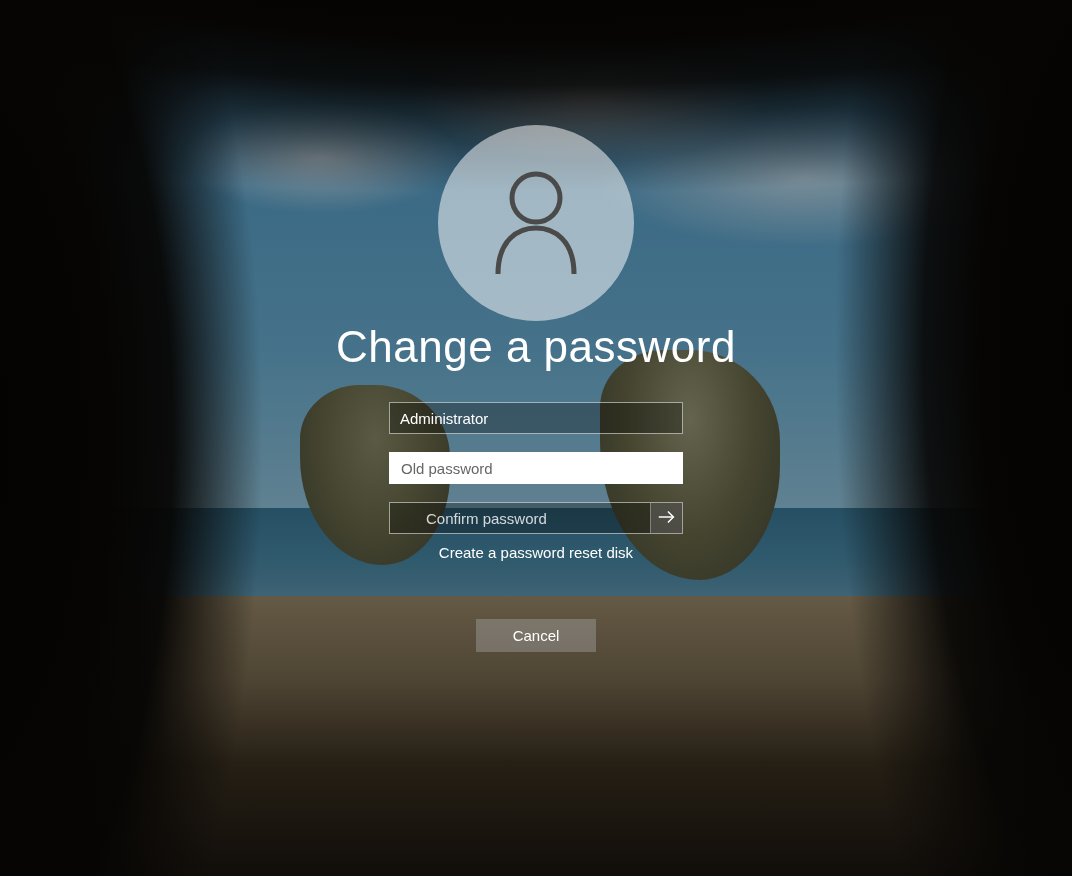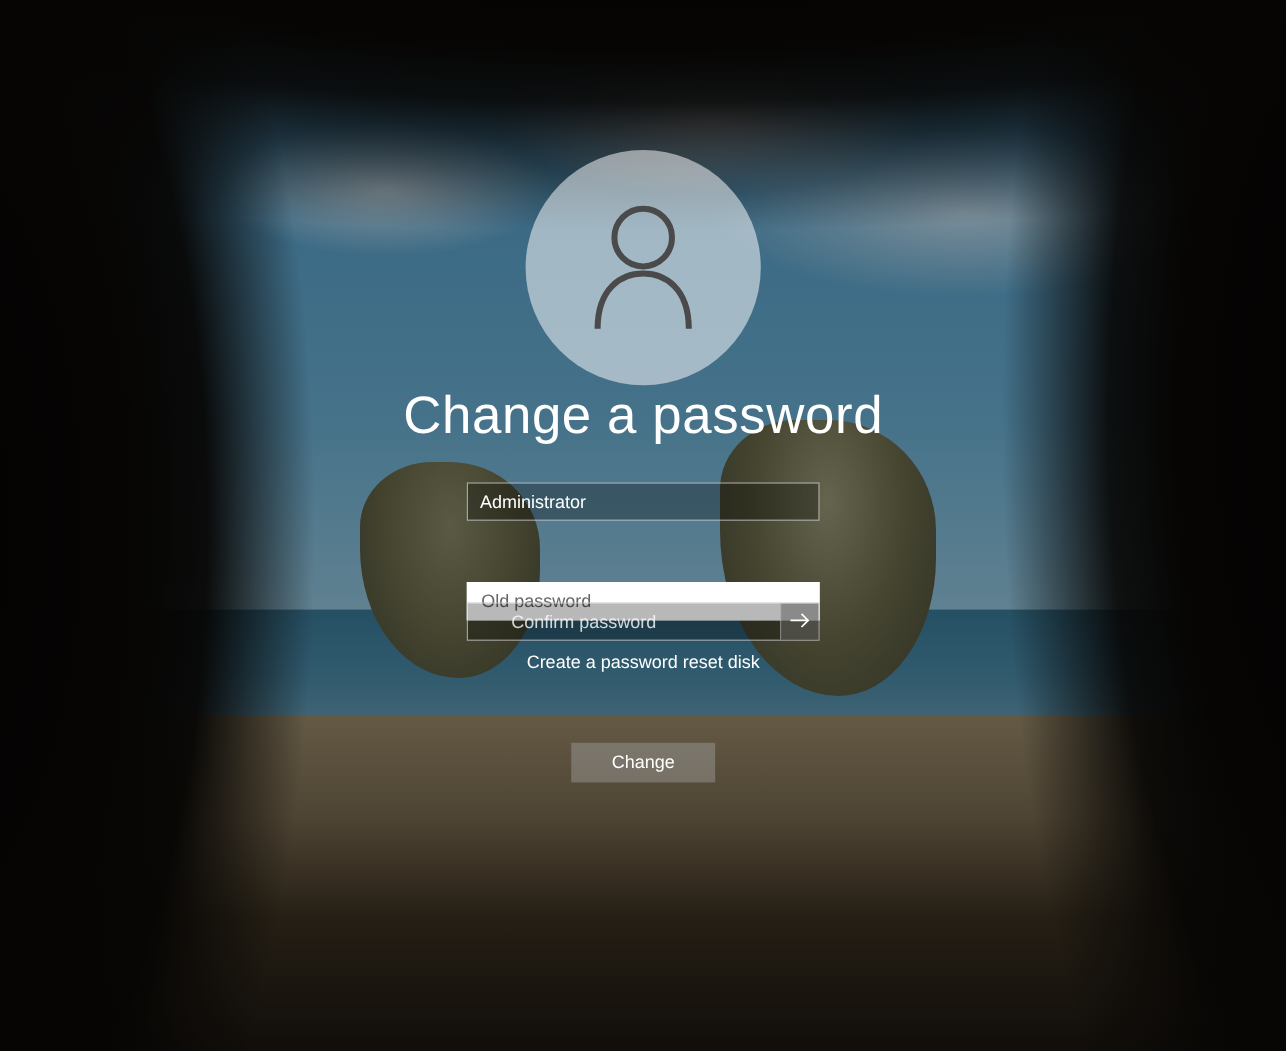--- a/index.html
+++ b/index.html
@@ -125,21 +125,20 @@
       color: #fff;
       font-size: 15px;
       padding: 0 10px;
       outline: none;
       font-family: inherit;
     }
     .text-input.focused {
       background: #ffffff;
       color: #000;
       border: 2px solid #fff;
-      margin-top: 33px;
     }
     .text-input::placeholder {
       color: rgba(255,255,255,0.8);
     }
     .text-input.focused::placeholder {
       color: #666;
     }
     .submit-arrow {
       position: absolute;
       right: 1px;
@@ -231,15 +230,15 @@
             <polyline points="13 6 19 12 13 18"></polyline>
           </svg>
         </span>
       </button>
     </div>
 
   </div>
 
   <div class="link-text">Create a password reset disk</div>
 
-  <button class="cancel-btn">Change</button>
+  <button class="cancel-btn">Cancel</button>
 
 </div>
 
 </body></html>

